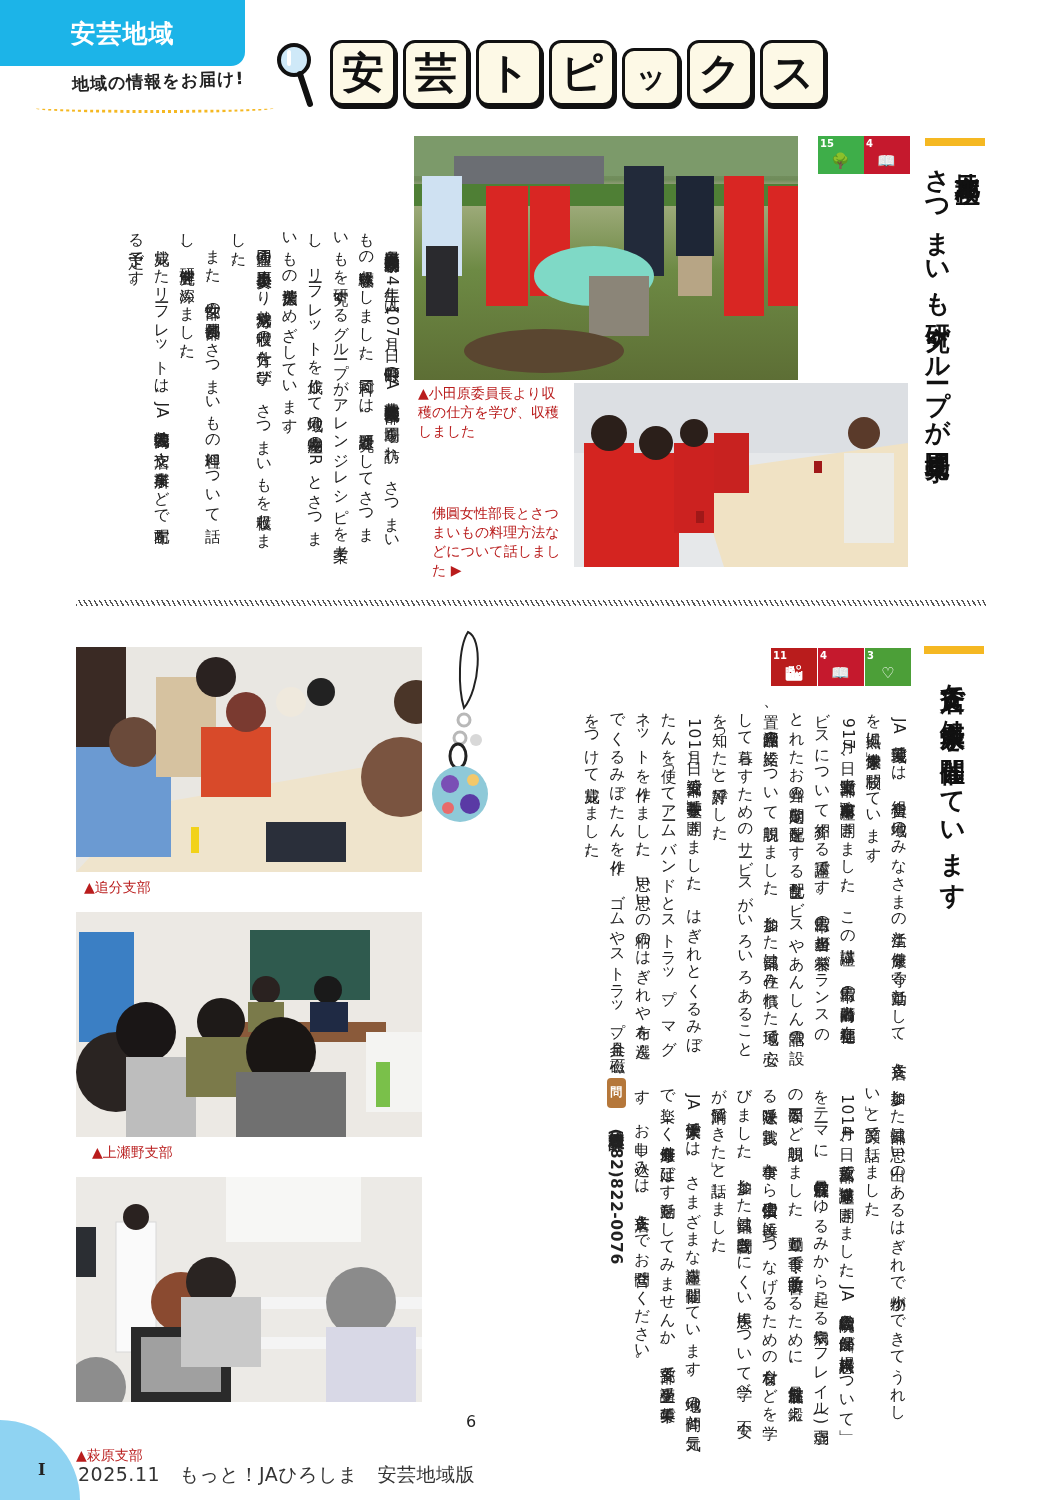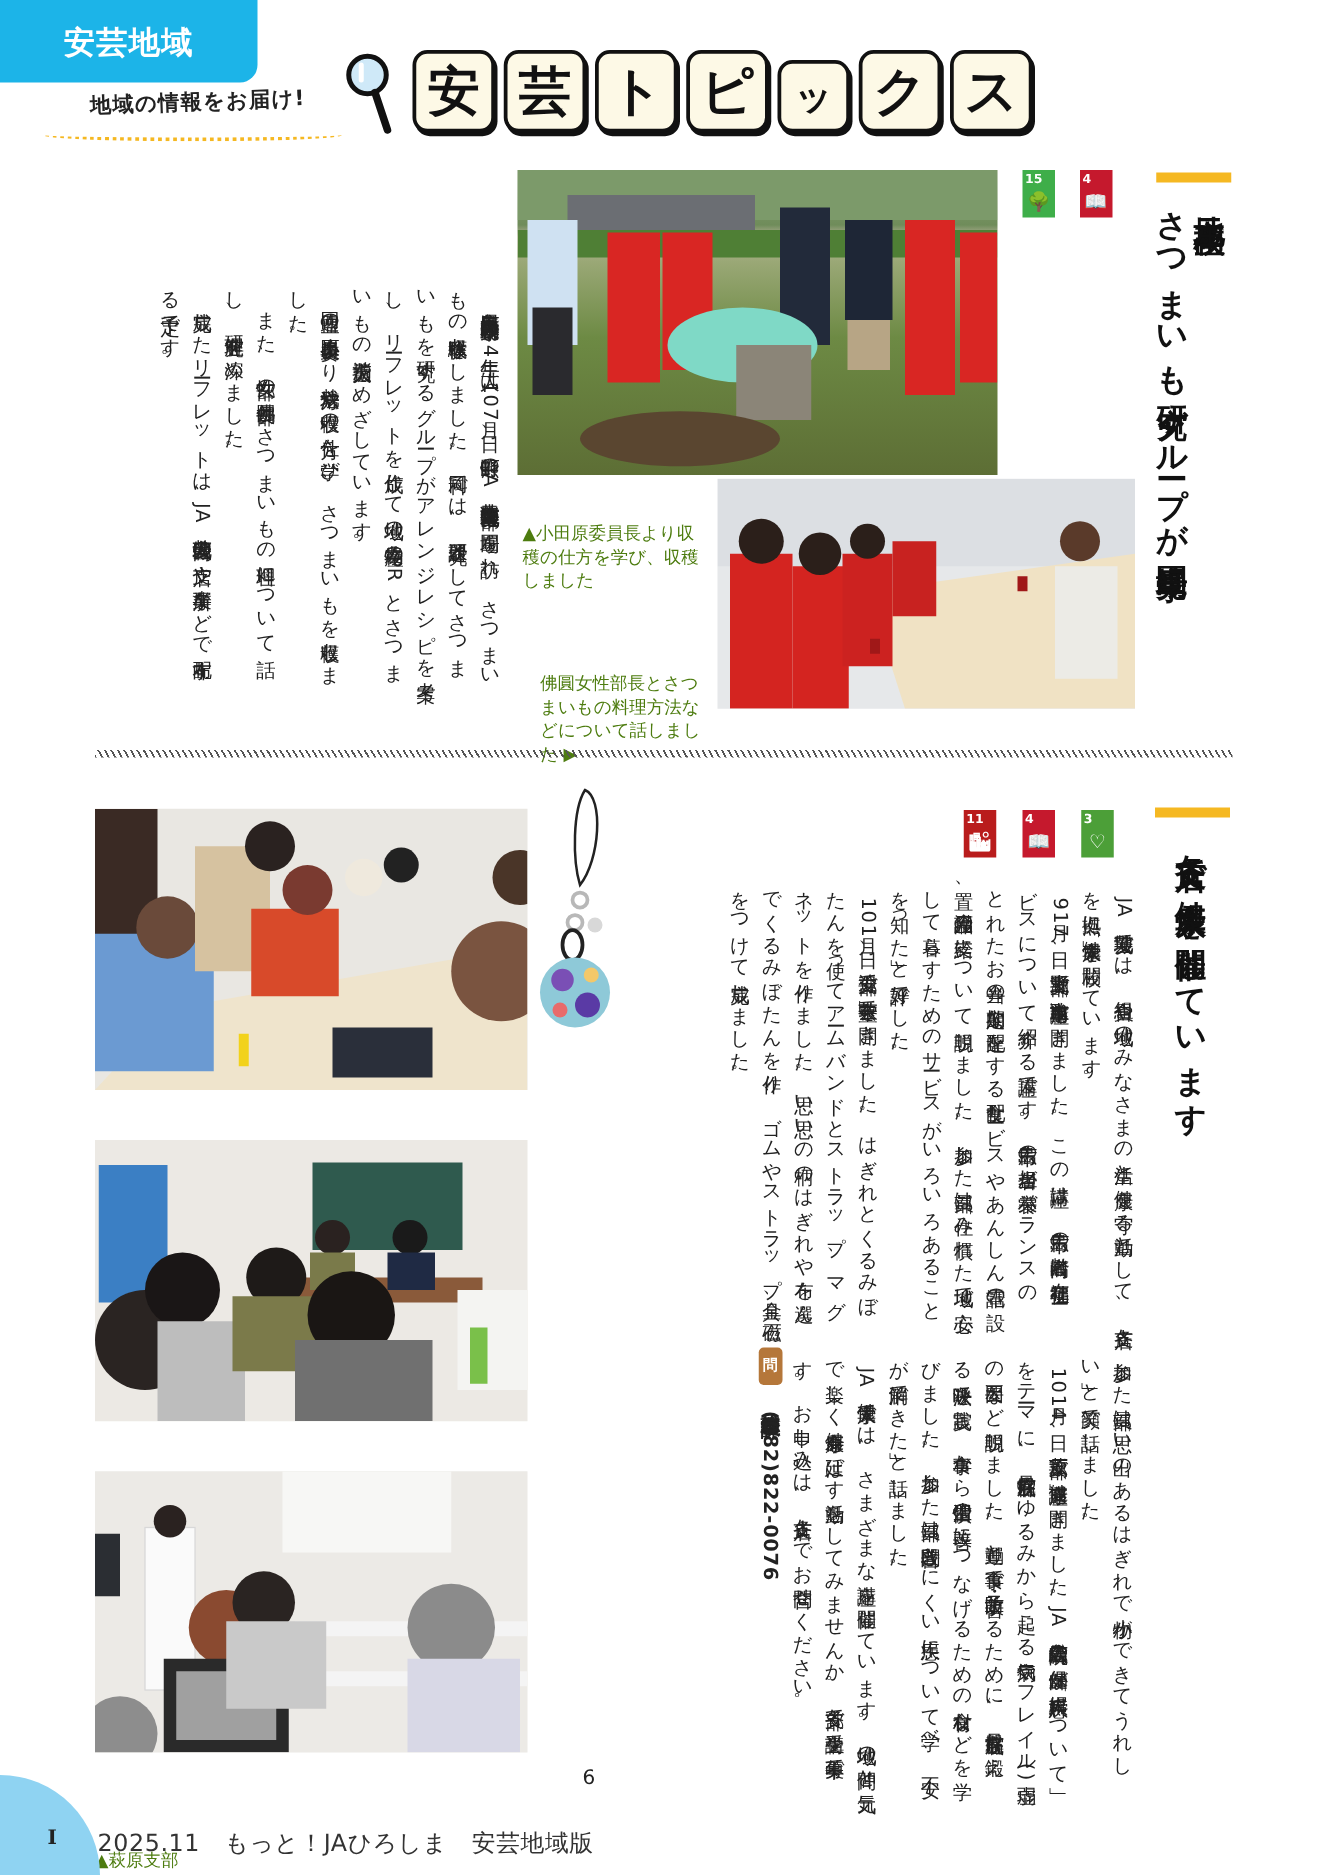--- a/index.html
+++ b/index.html
@@ -1,21 +1,21 @@
 <!DOCTYPE html>
 <html><head>
 <meta charset="utf-8">
 <style>
   * { box-sizing: border-box; margin: 0; padding: 0; }
   html, body { width: 1061px; height: 1500px; background: #ffffff; overflow: hidden; }
   body { position: relative; font-family: "DejaVu Sans", "Liberation Sans", sans-serif; color: #1a1a1a; }
 
   
   .region-tab {
-    position: absolute; left: 0; top: 0; width: 206px; height: 66px;
+    position: absolute; left: 0; top: 0; width: 245px; height: 66px;
     background: #1cb4e8; border-bottom-right-radius: 14px;
     color: #fff; font-weight: bold; font-size: 25px;
     display: flex; align-items: center; justify-content: center; letter-spacing: 1px;
   }
   .tagline {
     position: absolute; left: 72px; top: 70px; font-size: 17px; font-weight: bold;
     color: #222; transform: rotate(-2deg); letter-spacing: 1px;
   }
   .tagline-dots {
     position: absolute; left: 34px; top: 103px; width: 240px; height: 10px;
@@ -37,26 +37,26 @@
     position: absolute; font-size: 15.5px; line-height: 25.6px; letter-spacing: 0.6px; color: #222;
   }
   .body-text p { text-indent: 1em; }
   .body-text p.noindent { text-indent: 0; }
 
   .headline {
     position: absolute; font-weight: bold; font-size: 25px; line-height: 30px; letter-spacing: 2px; color: #111;
   }
   .headline-bar { position: absolute; height: 8px; background: #f5b822; }
 
-  .sdg { position: absolute; width: 26px; height: 38px; color: #fff; font-size: 8px; font-weight: bold; padding: 2px; }
+  .sdg { position: absolute; width: 46px; height: 38px; color: #fff; font-size: 8px; font-weight: bold; padding: 2px; }
   .sdg .num { font-size: 10px; }
   .sdg .glyph { position: absolute; left: 0; right: 0; bottom: 4px; text-align: center; font-size: 15px; }
 
   .photo { position: absolute; overflow: hidden; }
-  .caption { position: absolute; font-size: 14px; line-height: 19px; color: #4d7c0f; margin-top: 34px; }
+  .caption { position: absolute; font-size: 14px; line-height: 19px; color: #b91c1c; }
 
   .separator {
     position: absolute; left: 76px; top: 600px; width: 910px; height: 6px;
     background: repeating-linear-gradient(60deg, #555 0 1.4px, transparent 1.4px 4.5px);
   }
 
   .contact-badge {
     display: inline-block; background: #b5773a; color: #fff; font-size: 12px; padding: 2px 3px; border-radius: 4px;
     writing-mode: horizontal-tb; margin-bottom: 6px;
   }

